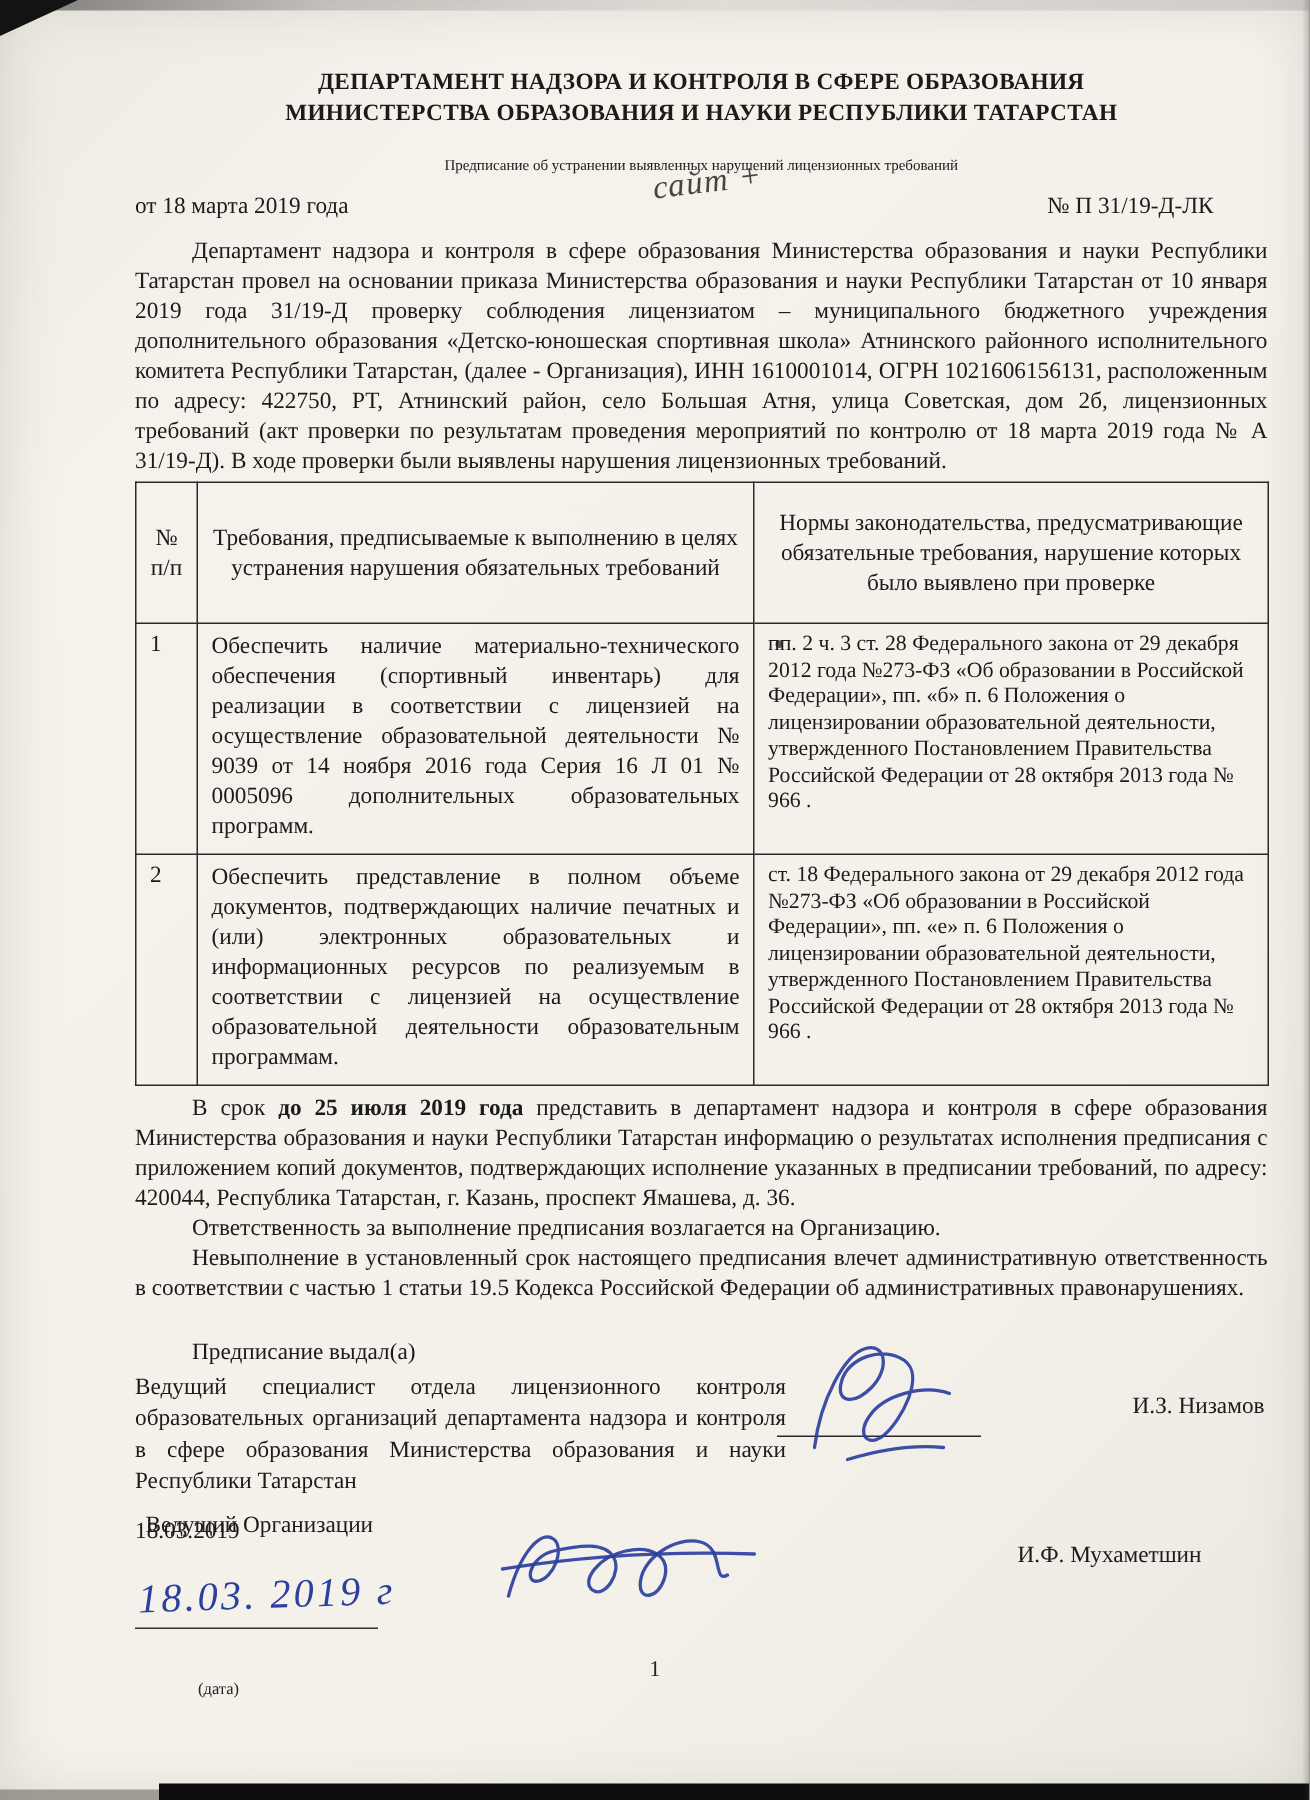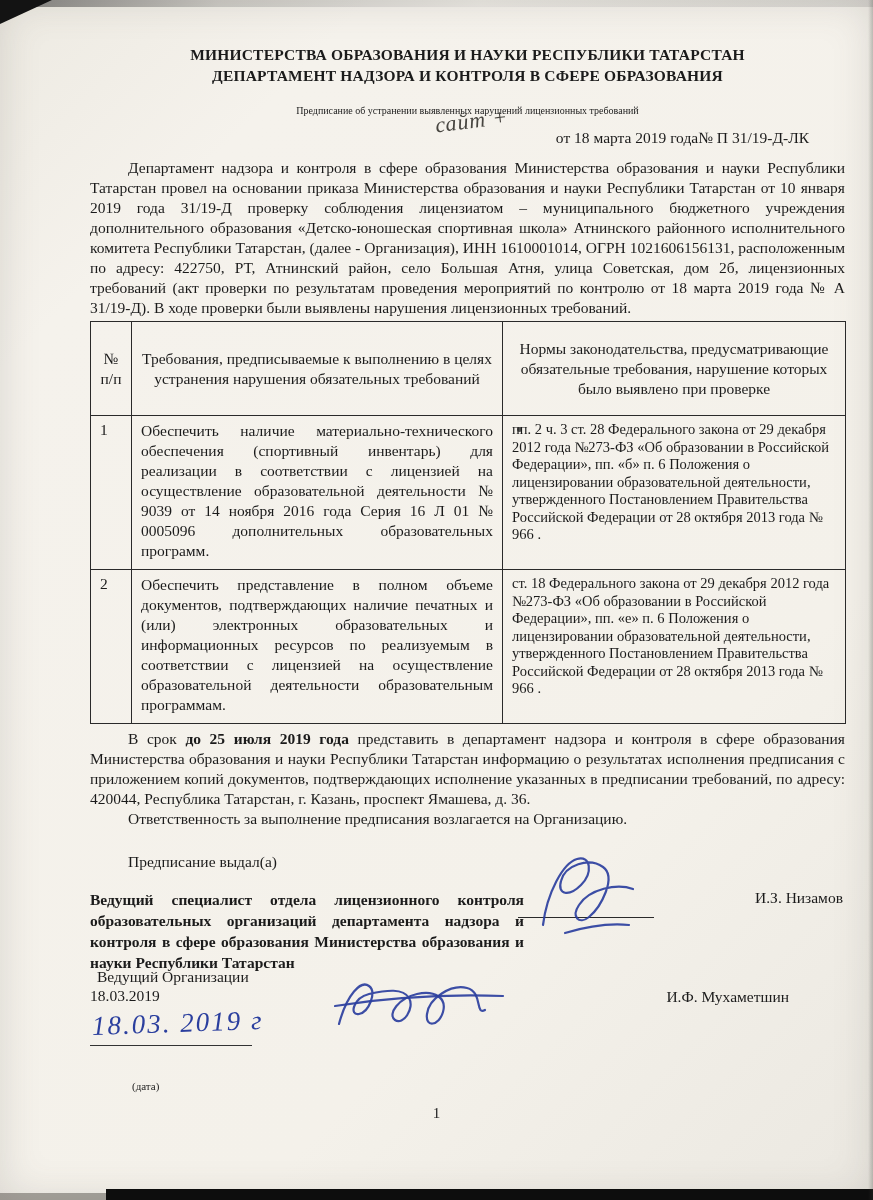--- a/index.html
+++ b/index.html
@@ -21,21 +21,21 @@
     background:linear-gradient(to right, rgba(40,40,40,.55), rgba(90,90,90,.25) 25%, rgba(120,120,120,.08) 55%, rgba(90,90,90,.18) 100%); }
   .bottom-strip { position:absolute; left:106px; right:0; bottom:0; height:11px; background:#0d0d0d; }
   .bottom-strip-left { position:absolute; left:0; bottom:0; width:106px; height:7px; background:rgba(70,66,60,.45); }
   .right-edge { position:absolute; right:0; top:0; width:5px; height:100%; background:linear-gradient(to left, rgba(60,58,52,.25), transparent); }
   .ink-dot { position:absolute; left:517px; top:427px; width:5px; height:5px; border-radius:50%; background:#3a3a3a; opacity:.85; }
 
   
   .content { position:absolute; left:90px; top:44px; width:755px; }
   .doc-title { text-align:center; font-weight:bold; font-size:15.5px; line-height:21px; letter-spacing:.2px; }
   .doc-subtitle { text-align:center; font-size:10px; margin-top:19px; }
-  .date-row { position:relative; display:flex; justify-content:flex-end; margin-top:13px; font-size:15.5px; }
+  .date-row { position:relative; display:flex; justify-content:space-between; margin-top:13px; font-size:15.5px; }
   .doc-number { margin-right:36px; }
   .handwritten-note { position:absolute; left:345px; top:-21px; font-size:22px; font-style:italic;
     color:#474540; transform:rotate(-7deg); letter-spacing:1px; }
 
   p.bodyp { font-size:15.5px; line-height:20px; text-align:justify; text-indent:38px;font-family:Liberation Serif, serif; }
   .intro { margin-top:11px; }
 
   
   table.violations { width:100%; border-collapse:collapse; margin-top:3px; table-layout:fixed; }
   table.violations col.c1 { width:41px; }
@@ -47,29 +47,29 @@
   table.violations td { padding:5px 9px 8px 9px; }
   td.cell-num { font-size:15.5px; }
   td.cell-req { font-size:15.5px; line-height:20px; text-align:justify; }
   td.cell-norm { font-size:14.5px; line-height:17.5px; text-align:left; }
 
   .after-table { margin-top:5px; }
 
   
   .sig-area { position:relative; margin-top:24px; height:212px; font-size:15.5px; }
   .issued-label { text-indent:38px; }
-  .issued-position { width:434px; text-align:justify; line-height:21px; margin-top:18px;font-weight:bold; }
+  .issued-position { width:434px; text-align:justify; line-height:21px; margin-top:3px; }
   .issued-date { margin-top:14px; }
   .issuer-line { position:absolute; left:428px; top:64px; width:136px; border-bottom:1.5px solid #2a2a2a; }
   .issuer-sig { position:absolute; left:415px; top:-8px; }
   .issued-name { position:absolute; right:2px; top:36px; }
   .received-block { position:absolute; left:0; top:113px; width:100%; }
   .received-label { margin-left:4px; }
   .received-position { margin-left:7px; margin-top:2px; }
-  .received-name { position:absolute; right:56px; top:22px; }
+  .received-name { position:absolute; right:44px; top:22px; }
   .handwritten-date { position:absolute; left:2px; top:42px; font-size:27px; font-style:italic;
     color:#2b3f9e; transform:rotate(-2deg); letter-spacing:2px; white-space:nowrap; }
   .date-line { position:absolute; left:0; top:79px; width:162px; border-bottom:1px solid #333; }
   .date-caption { position:absolute; left:42px; top:82px; font-size:11px; color:#222;margin-top:32px; }
   .receiver-sig { position:absolute; left:235px; top:-12px; }
 
   .page-number { position:absolute; left:0; top:1105px; width:100%; text-align:center; font-size:15px; color:#222; }
   svg.ink path { fill:none; stroke:#2b3f9e; stroke-width:2.2; stroke-linecap:round; opacity:.92; }
 </style>
 </head>
@@ -80,22 +80,22 @@
   <div class="top-edge"></div>
   <div class="corner-tl"></div>
   <div class="bottom-strip"></div>
   <div class="bottom-strip-left"></div>
   <div class="right-edge"></div>
   <div class="ink-dot"></div>
 
   <div class="content">
 
     <div class="doc-title">
+      <div>ДЕПАРТАМЕНТ НАДЗОРА И КОНТРОЛЯ В СФЕРЕ ОБРАЗОВАНИЯ</div>
       <div>МИНИСТЕРСТВА ОБРАЗОВАНИЯ И НАУКИ РЕСПУБЛИКИ ТАТАРСТАН</div>
-      <div>ДЕПАРТАМЕНТ НАДЗОРА И КОНТРОЛЯ В СФЕРЕ ОБРАЗОВАНИЯ</div>
     </div>
 
     <div class="doc-subtitle">Предписание об устранении выявленных нарушений лицензионных требований</div>
 
     <div class="date-row">
       <span>от 18 марта 2019 года</span>
       <span class="handwritten-note">сайт +</span>
       <span class="doc-number">№ П 31/19-Д-ЛК</span>
     </div>
 
@@ -126,20 +126,21 @@
           <td class="cell-req">Обеспечить представление в полном объеме документов, подтверждающих наличие печатных и (или) электронных образовательных и информационных ресурсов по реализуемым в соответствии с лицензией на осуществление образовательной деятельности образовательным программам.</td>
           <td class="cell-norm">ст. 18 Федерального закона от 29 декабря 2012 года №273-ФЗ «Об образовании в Российской Федерации», пп. «е» п. 6 Положения о лицензировании образовательной деятельности, утвержденного Постановлением Правительства Российской Федерации от 28 октября 2013 года № 966 .</td>
         </tr>
       </tbody>
     </table>
 
     <p class="bodyp after-table"><span>В срок </span><b>до 25 июля 2019 года</b><span> представить в департамент надзора и контроля в сфере образования Министерства образования и науки Республики Татарстан информацию о результатах исполнения предписания с приложением копий документов, подтверждающих исполнение указанных в предписании требований, по адресу: 420044, Республика Татарстан, г. Казань, проспект Ямашева, д. 36.</span></p>
 
     <p class="bodyp">Ответственность за выполнение предписания возлагается на Организацию.</p>
 
+    <p class="bodyp">Невыполнение в установленный срок настоящего предписания влечет административную ответственность в соответствии с частью 1 статьи 19.5 Кодекса Российской Федерации об административных правонарушениях.</p>
 
     <div class="sig-area">
 
       <div class="issued-label">Предписание выдал(а)</div>
       <div class="issued-position">Ведущий специалист отдела лицензионного контроля образовательных организаций департамента надзора и контроля в сфере образования Министерства образования и науки Республики Татарстан</div>
       <div class="issued-date">18.03.2019</div>
 
       <div class="issuer-line"></div>
       <svg class="ink issuer-sig" width="170" height="95" viewBox="0 0 170 95">
         <path d="M38,80 C42,48 58,18 72,14 C86,10 88,28 76,40 C64,52 52,50 56,36 C60,20 84,12 98,22 C112,32 96,62 84,72 C74,80 66,72 74,60 C84,44 112,38 128,44"></path>

